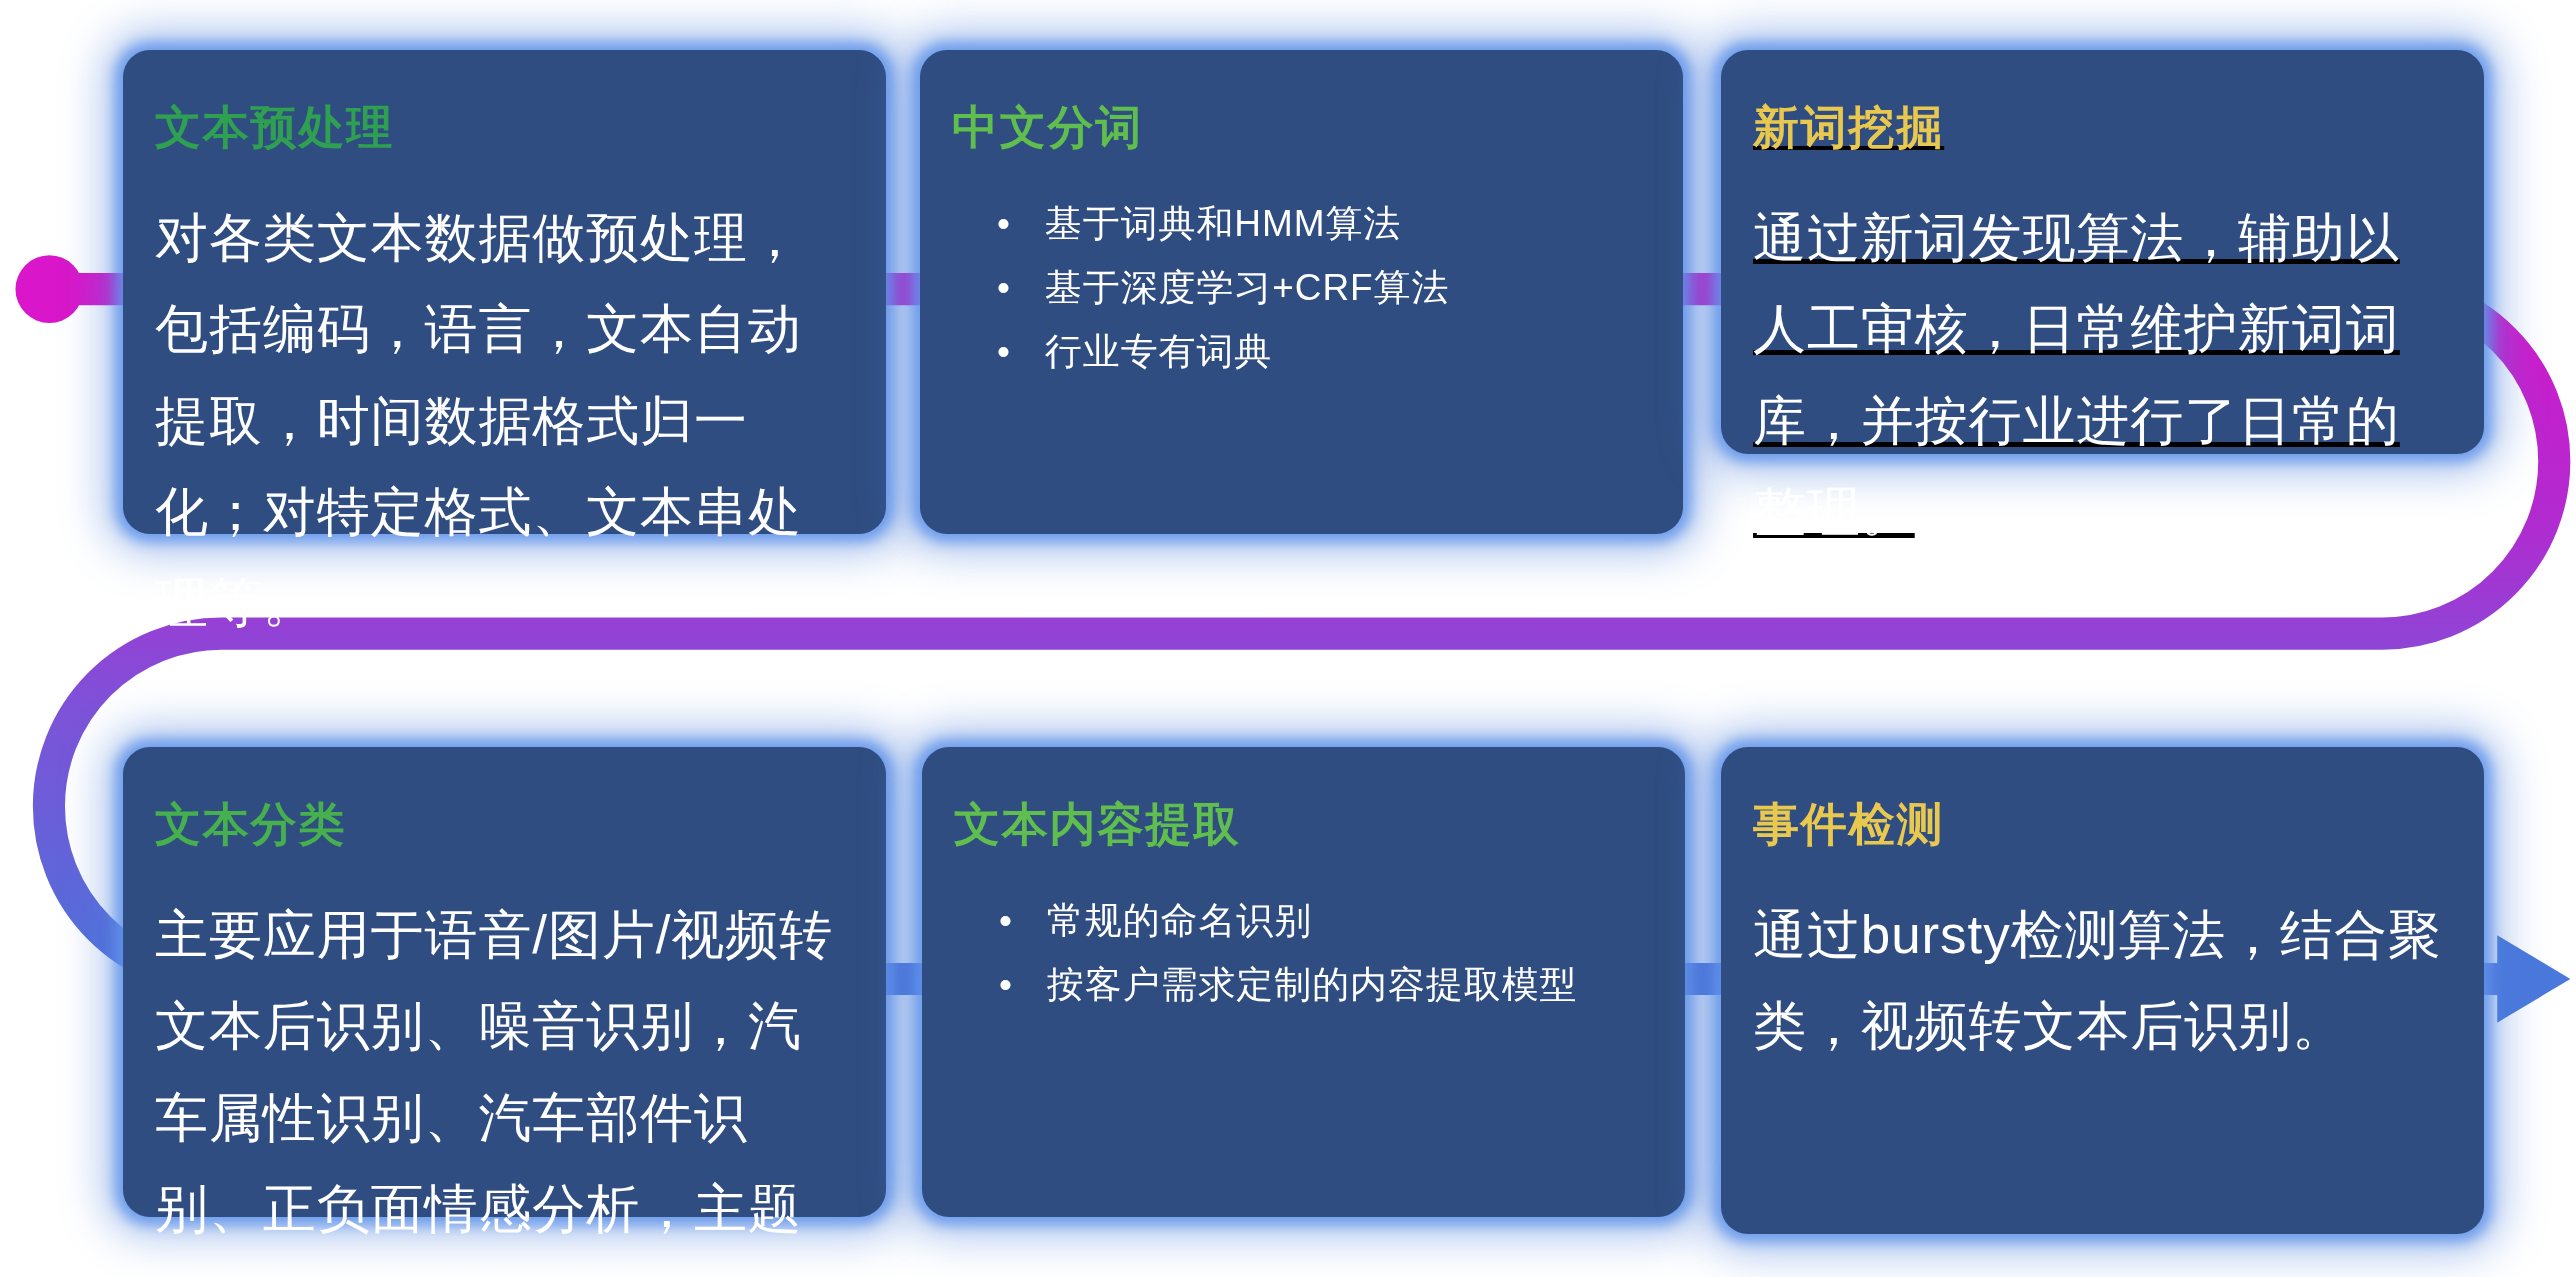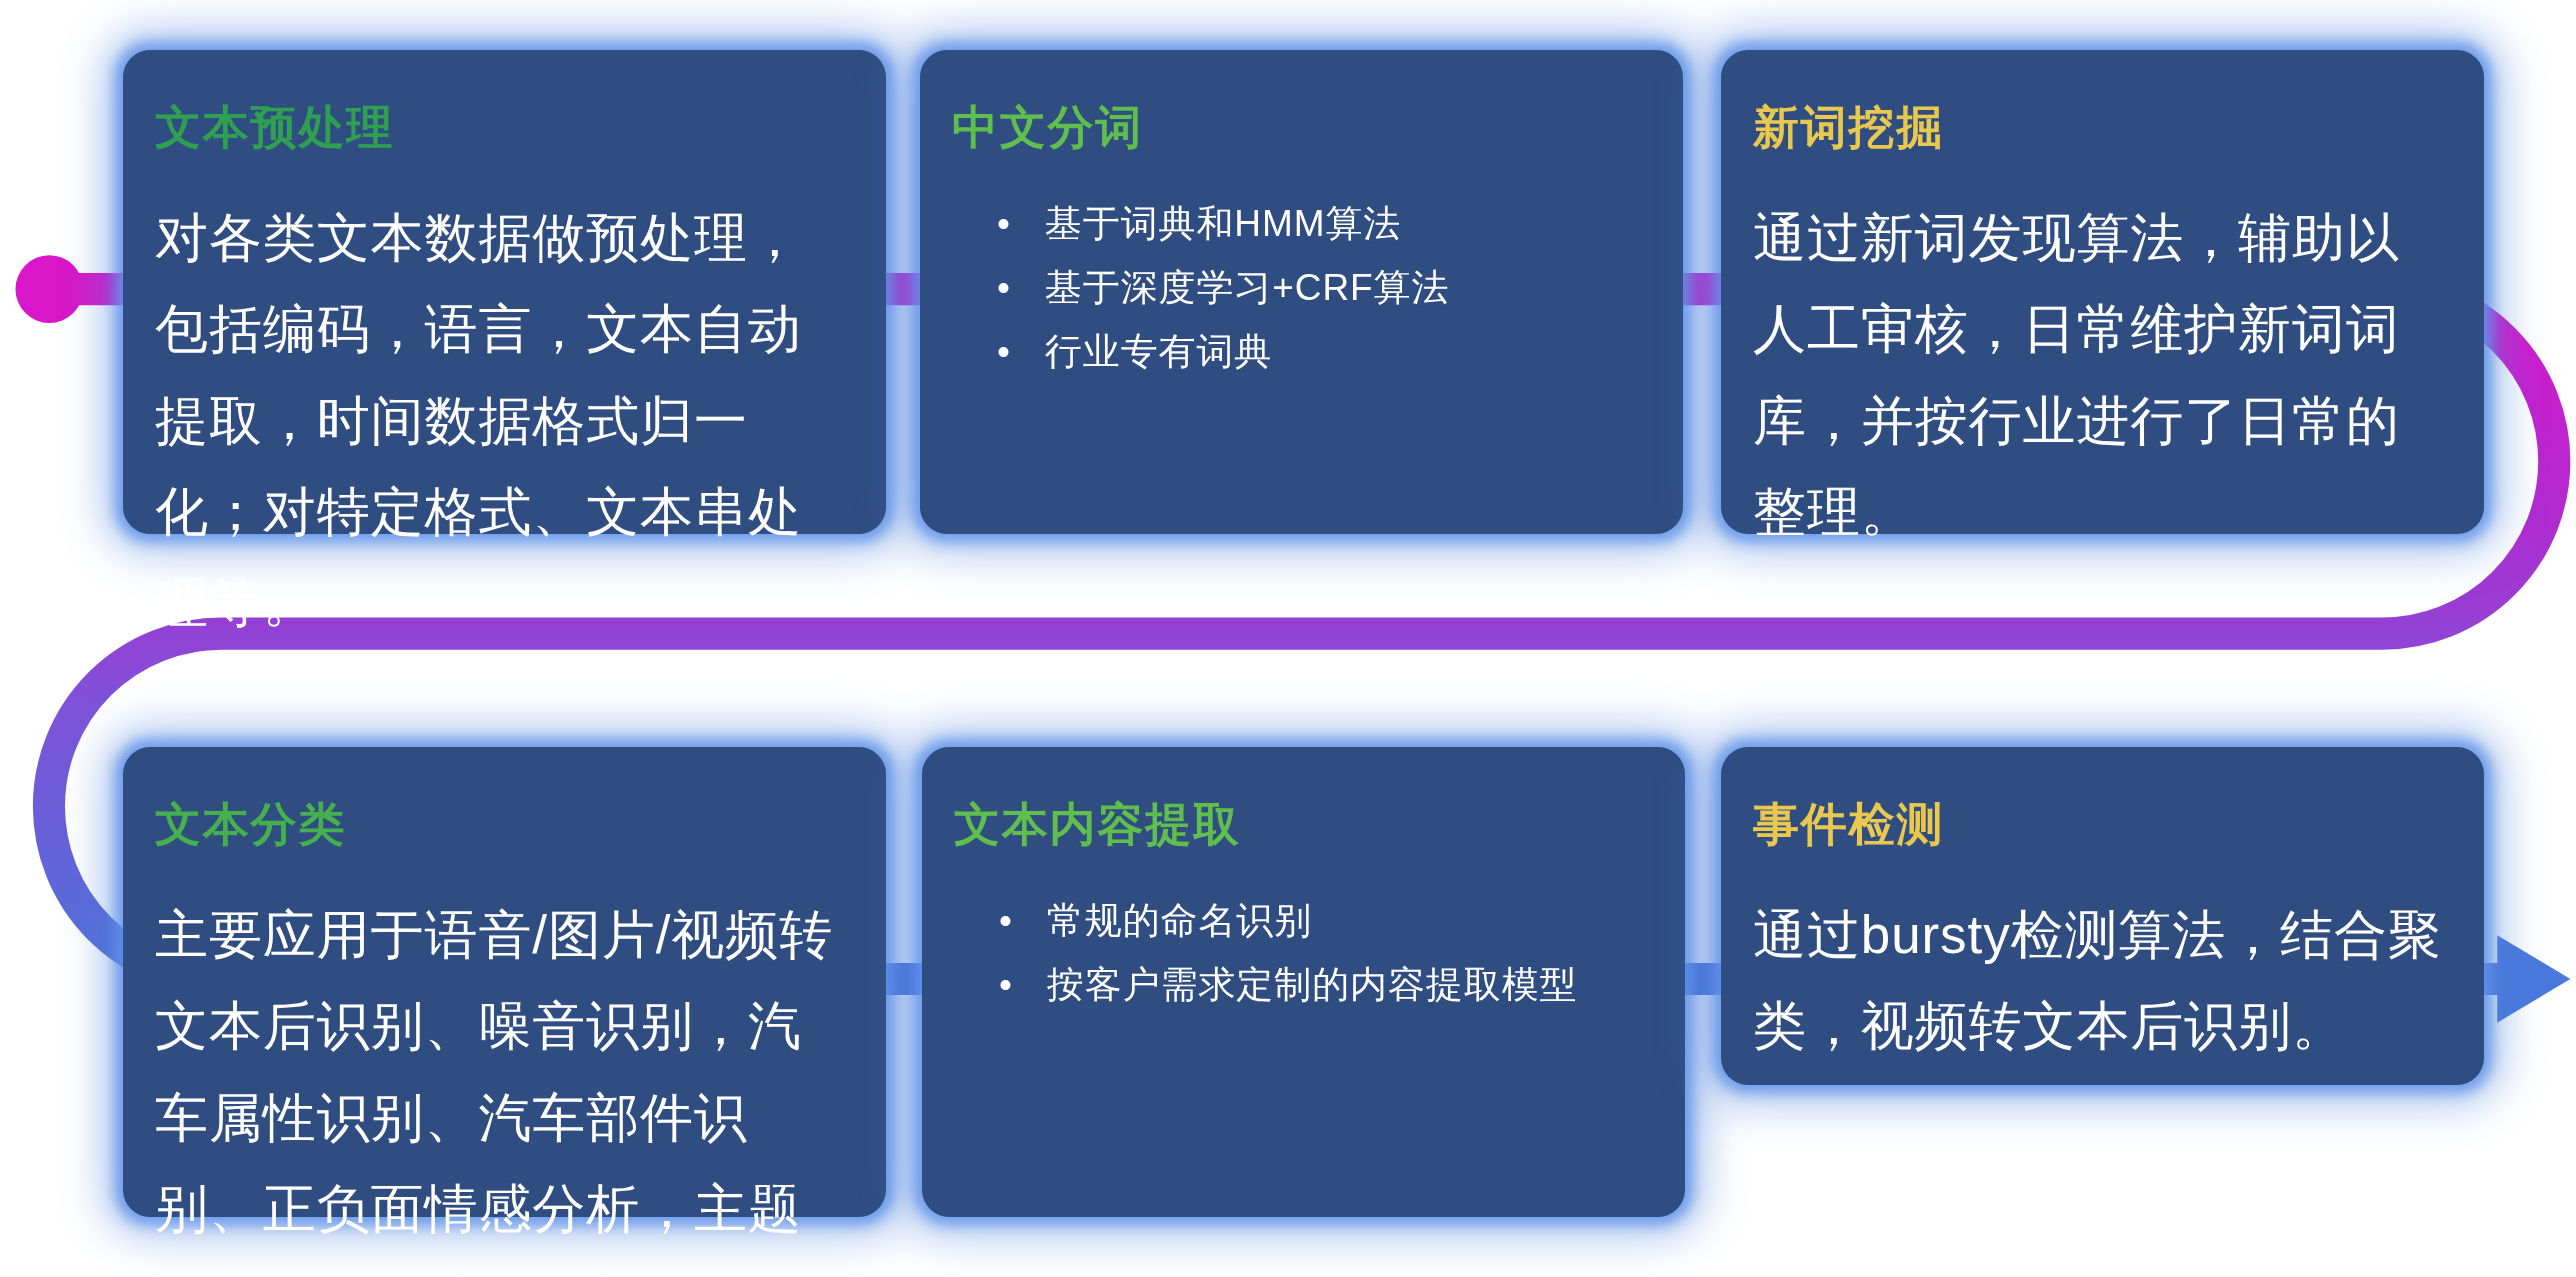--- a/index.html
+++ b/index.html
@@ -29,24 +29,24 @@
     box-sizing: border-box;
     background: #2F4D80;
     border-radius: 27px;
     padding: 43px 32px;
     box-shadow:
       0 0 12.5px 7.1px rgba(96, 148, 235, 0.85),
       0 0 43px 19.6px rgba(80, 130, 220, 0.45);
   }
   .card-1 { left: 123px;  top: 50px;  width: 763px; height: 484px; }
   .card-2 { left: 920px; top: 50px;  width: 763px; height: 484px; }
-  .card-3 { left: 1721px; top: 50px;  width: 763px; height: 484px; }
+  .card-3 { left: 1721px; top: 50px;  width: 763px; height: 404px; text-decoration: underline; }
   .card-4 { left: 123px;  top: 747px; width: 763px; height: 470px; }
   .card-5 { left: 922px; top: 747px; width: 763px; height: 470px; }
-  .card-6 { left: 1721px; top: 747px; width: 763px; height: 338px; }
+  .card-6 { left: 1721px; top: 747px; width: 763px; height: 487px; }
 
   .card-title {
     margin: 7.1px 0 37px 0;
     font-size: 46px;
     font-weight: bold;
     letter-spacing: 1.8px;
     line-height: 1.2;
   }
   .card-body {
     margin: 0;

